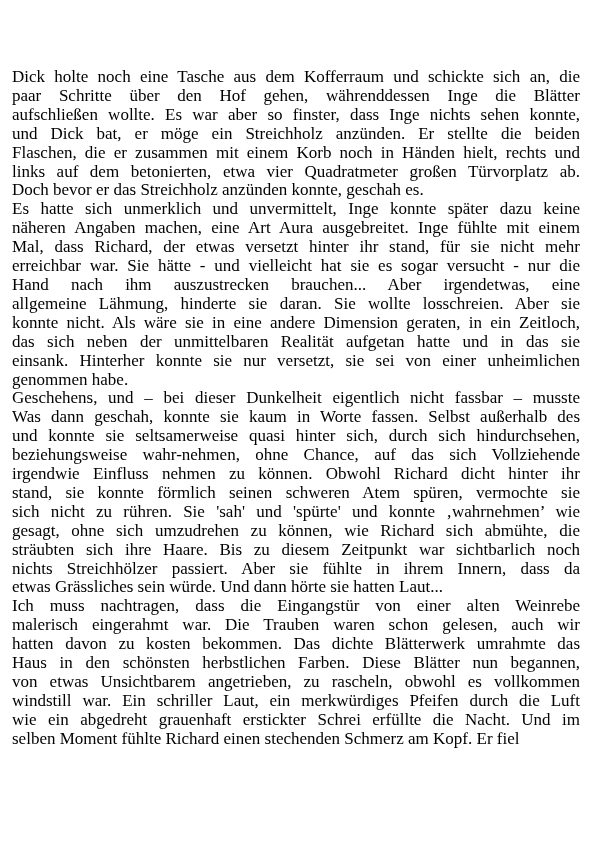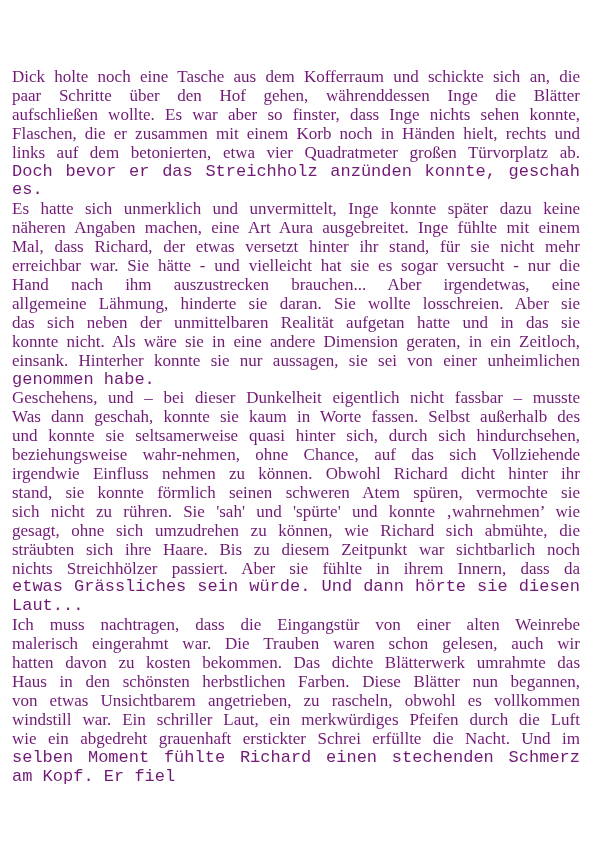--- a/index.html
+++ b/index.html
@@ -33,60 +33,60 @@
     margin: 0;
     padding: 0;
   }
   .line {
     text-align: justify;
     text-align-last: justify;
     white-space: normal;
   }
   .para .line:last-child {
     text-align-last: left;
-    font-family: Liberation Mono, monospace;
   }
 </style>
 </head>
 <body style="background: rgb(255, 255, 255);">
 
 <div class="page">
-  <div class="text-block" style="color: #701a75;">
+  <div class="text-block" style="color: #000000;">
       <div class="para">
         <div class="line">Dick holte noch eine Tasche aus dem Kofferraum und schickte sich an, die</div>
         <div class="line">paar Schritte über den Hof gehen, währenddessen Inge die Blätter</div>
         <div class="line">aufschließen wollte. Es war aber so finster, dass Inge nichts sehen konnte,</div>
+        <div class="line">und Dick bat, er möge ein Streichholz anzünden. Er stellte die beiden</div>
         <div class="line">Flaschen, die er zusammen mit einem Korb noch in Händen hielt, rechts und</div>
         <div class="line">links auf dem betonierten, etwa vier Quadratmeter großen Türvorplatz ab.</div>
         <div class="line">Doch bevor er das Streichholz anzünden konnte, geschah es.</div>
       </div>
       <div class="para">
         <div class="line">Es hatte sich unmerklich und unvermittelt, Inge konnte später dazu keine</div>
         <div class="line">näheren Angaben machen, eine Art Aura ausgebreitet. Inge fühlte mit einem</div>
         <div class="line">Mal, dass Richard, der etwas versetzt hinter ihr stand, für sie nicht mehr</div>
         <div class="line">erreichbar war. Sie hätte - und vielleicht hat sie es sogar versucht - nur die</div>
         <div class="line">Hand nach ihm auszustrecken brauchen... Aber irgendetwas, eine</div>
         <div class="line">allgemeine Lähmung, hinderte sie daran. Sie wollte losschreien. Aber sie</div>
+        <div class="line">konnte nicht. Als wäre sie in eine andere Dimension geraten, in ein Zeitloch,</div>
         <div class="line">das sich neben der unmittelbaren Realität aufgetan hatte und in das sie</div>
-        <div class="line">konnte nicht. Als wäre sie in eine andere Dimension geraten, in ein Zeitloch,</div>
-        <div class="line">einsank. Hinterher konnte sie nur aussagen, sie sei von einer unheimlichen</div>
+        <div class="line">einsank. Hinterher konnte sie nur versetzt, sie sei von einer unheimlichen</div>
         <div class="line">genommen habe.</div>
       </div>
       <div class="para">
         <div class="line">Geschehens, und – bei dieser Dunkelheit eigentlich nicht fassbar – musste</div>
         <div class="line">Was dann geschah, konnte sie kaum in Worte fassen. Selbst außerhalb des</div>
         <div class="line">und konnte sie seltsamerweise quasi hinter sich, durch sich hindurchsehen,</div>
         <div class="line">beziehungsweise wahr-nehmen, ohne Chance, auf das sich Vollziehende</div>
         <div class="line">irgendwie Einfluss nehmen zu können. Obwohl Richard dicht hinter ihr</div>
         <div class="line">stand, sie konnte förmlich seinen schweren Atem spüren, vermochte sie</div>
         <div class="line">sich nicht zu rühren. Sie 'sah' und 'spürte' und konnte ‚wahrnehmen’ wie</div>
         <div class="line">gesagt, ohne sich umzudrehen zu können, wie Richard sich abmühte, die</div>
         <div class="line">sträubten sich ihre Haare. Bis zu diesem Zeitpunkt war sichtbarlich noch</div>
         <div class="line">nichts Streichhölzer passiert. Aber sie fühlte in ihrem Innern, dass da</div>
-        <div class="line">etwas Grässliches sein würde. Und dann hörte sie diesen Laut...</div>
+        <div class="line">etwas Grässliches sein würde. Und dann hörte sie hatten Laut...</div>
       </div>
       <div class="para">
         <div class="line">Ich muss nachtragen, dass die Eingangstür von einer alten Weinrebe</div>
         <div class="line">malerisch eingerahmt war. Die Trauben waren schon gelesen, auch wir</div>
         <div class="line">hatten davon zu kosten bekommen. Das dichte Blätterwerk umrahmte das</div>
         <div class="line">Haus in den schönsten herbstlichen Farben. Diese Blätter nun begannen,</div>
         <div class="line">von etwas Unsichtbarem angetrieben, zu rascheln, obwohl es vollkommen</div>
         <div class="line">windstill war. Ein schriller Laut, ein merkwürdiges Pfeifen durch die Luft</div>
         <div class="line">wie ein abgedreht grauenhaft erstickter Schrei erfüllte die Nacht. Und im</div>
         <div class="line">selben Moment fühlte Richard einen stechenden Schmerz am Kopf. Er fiel</div>

